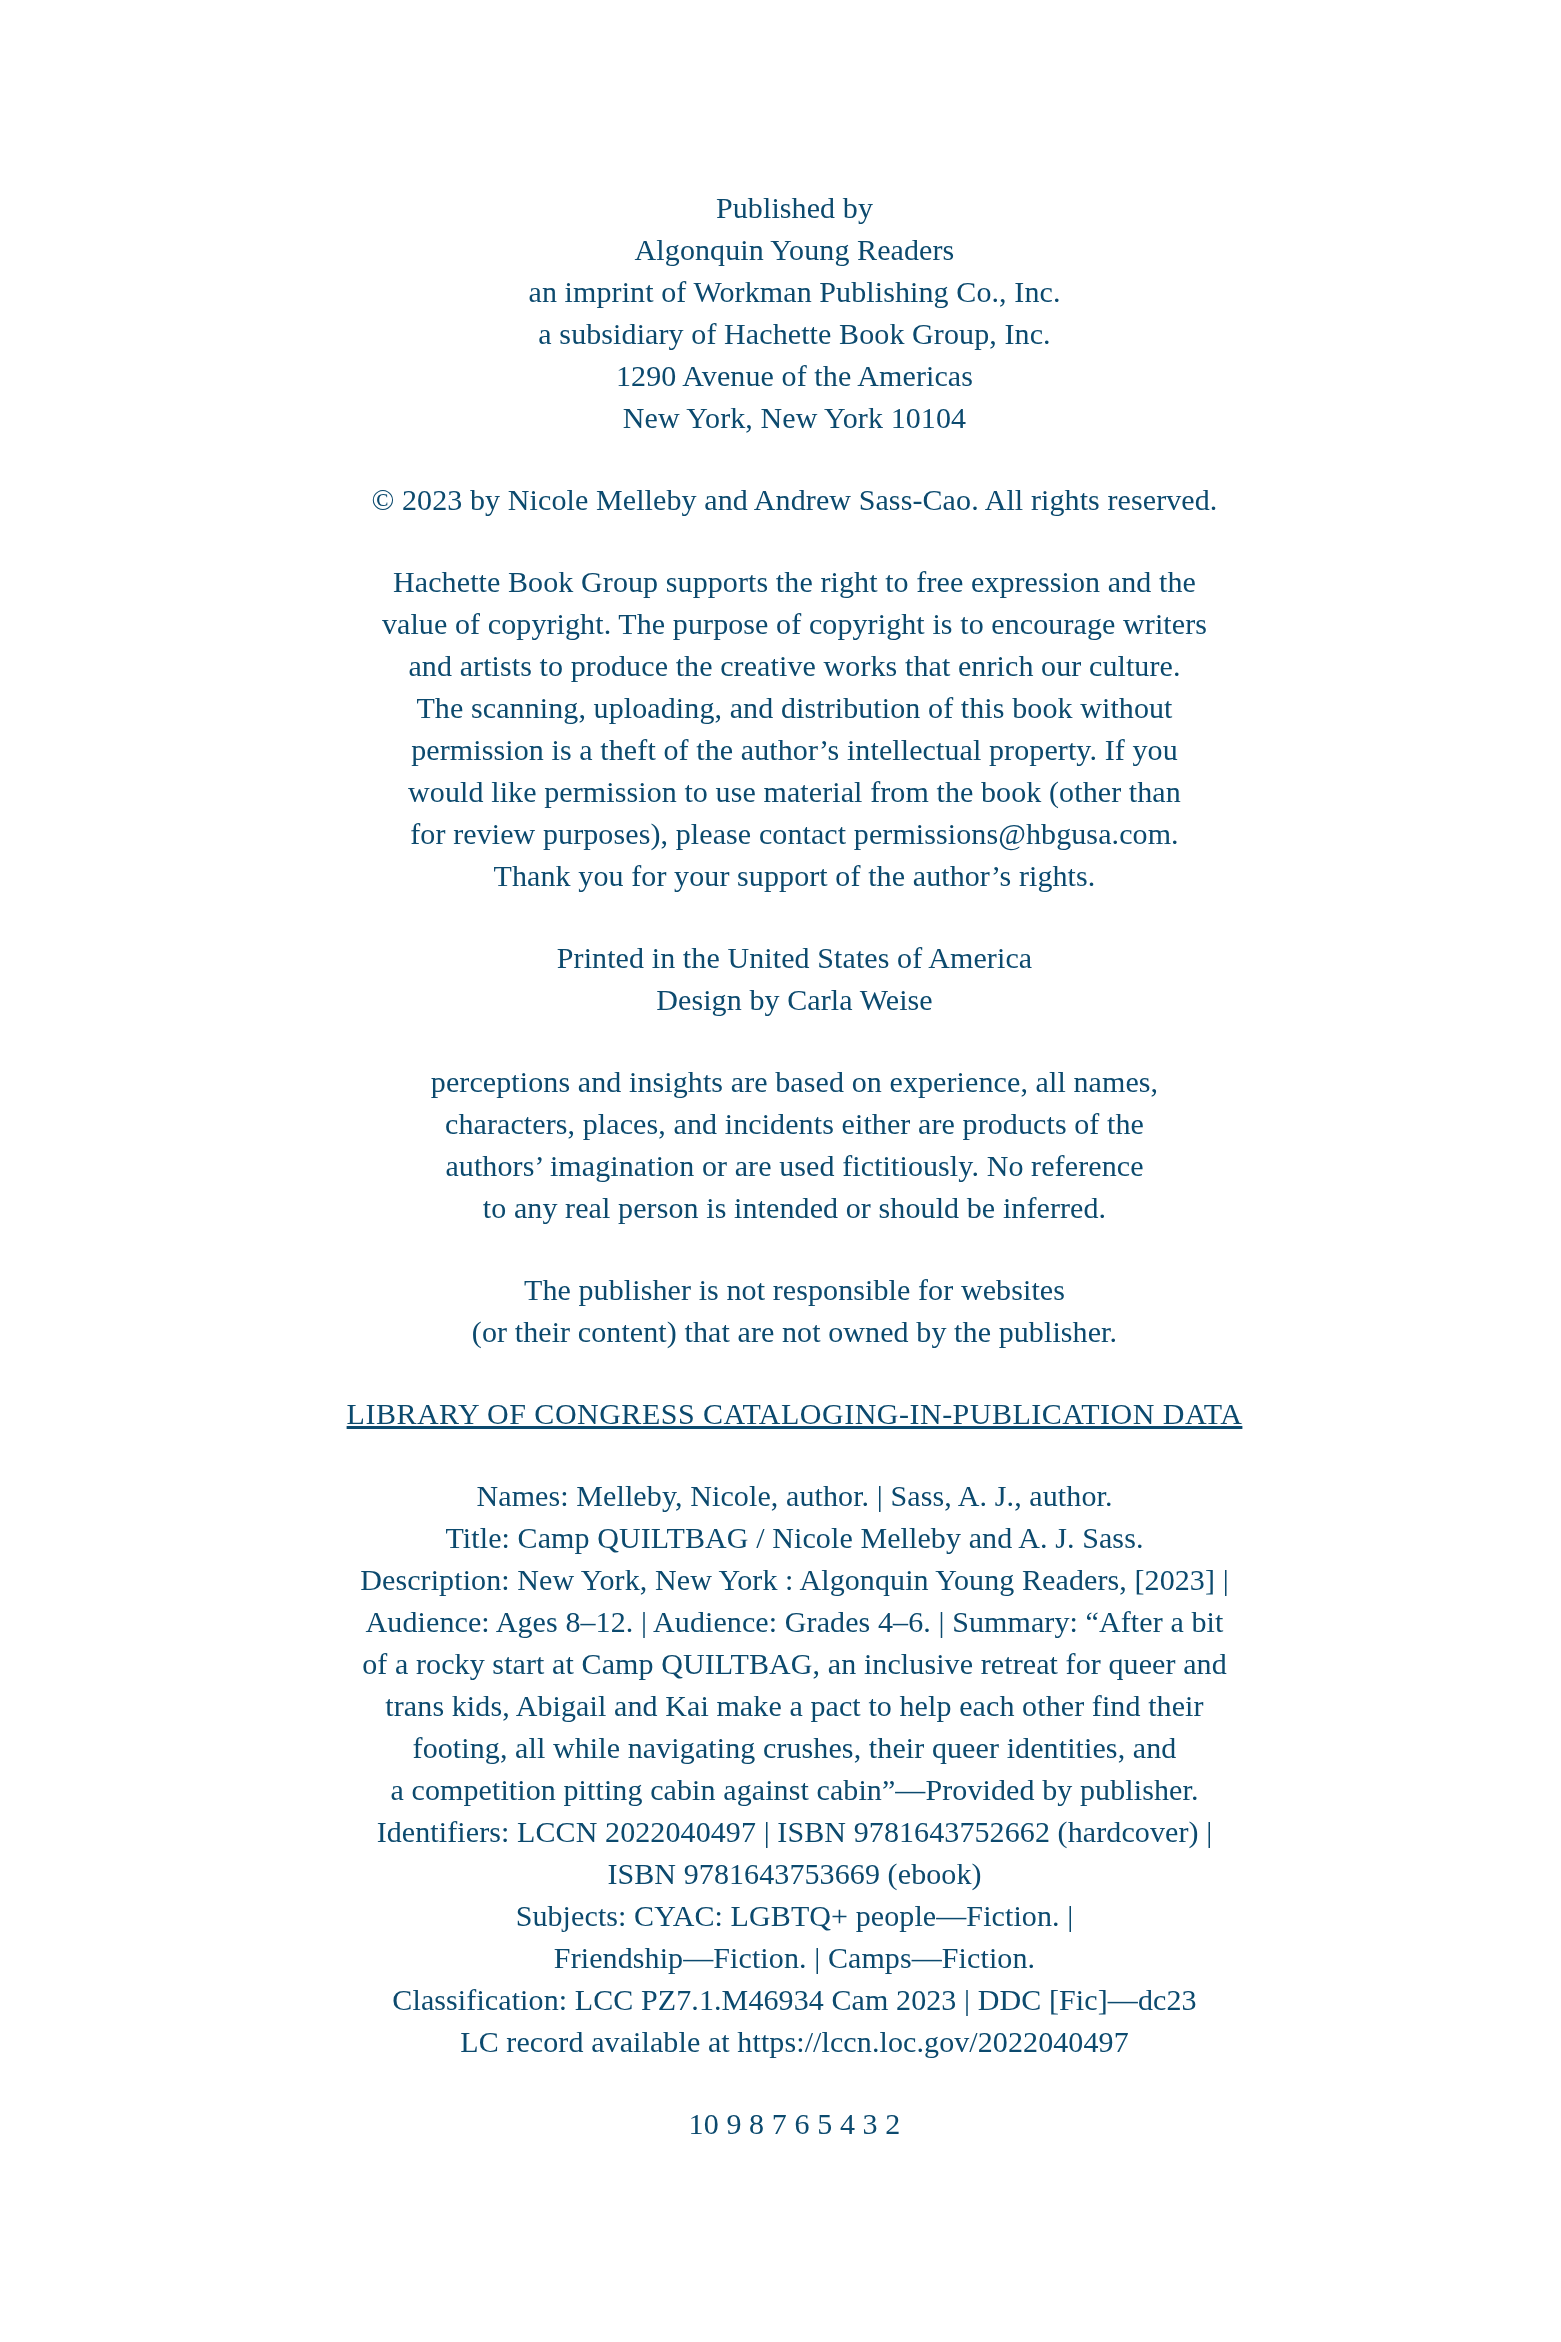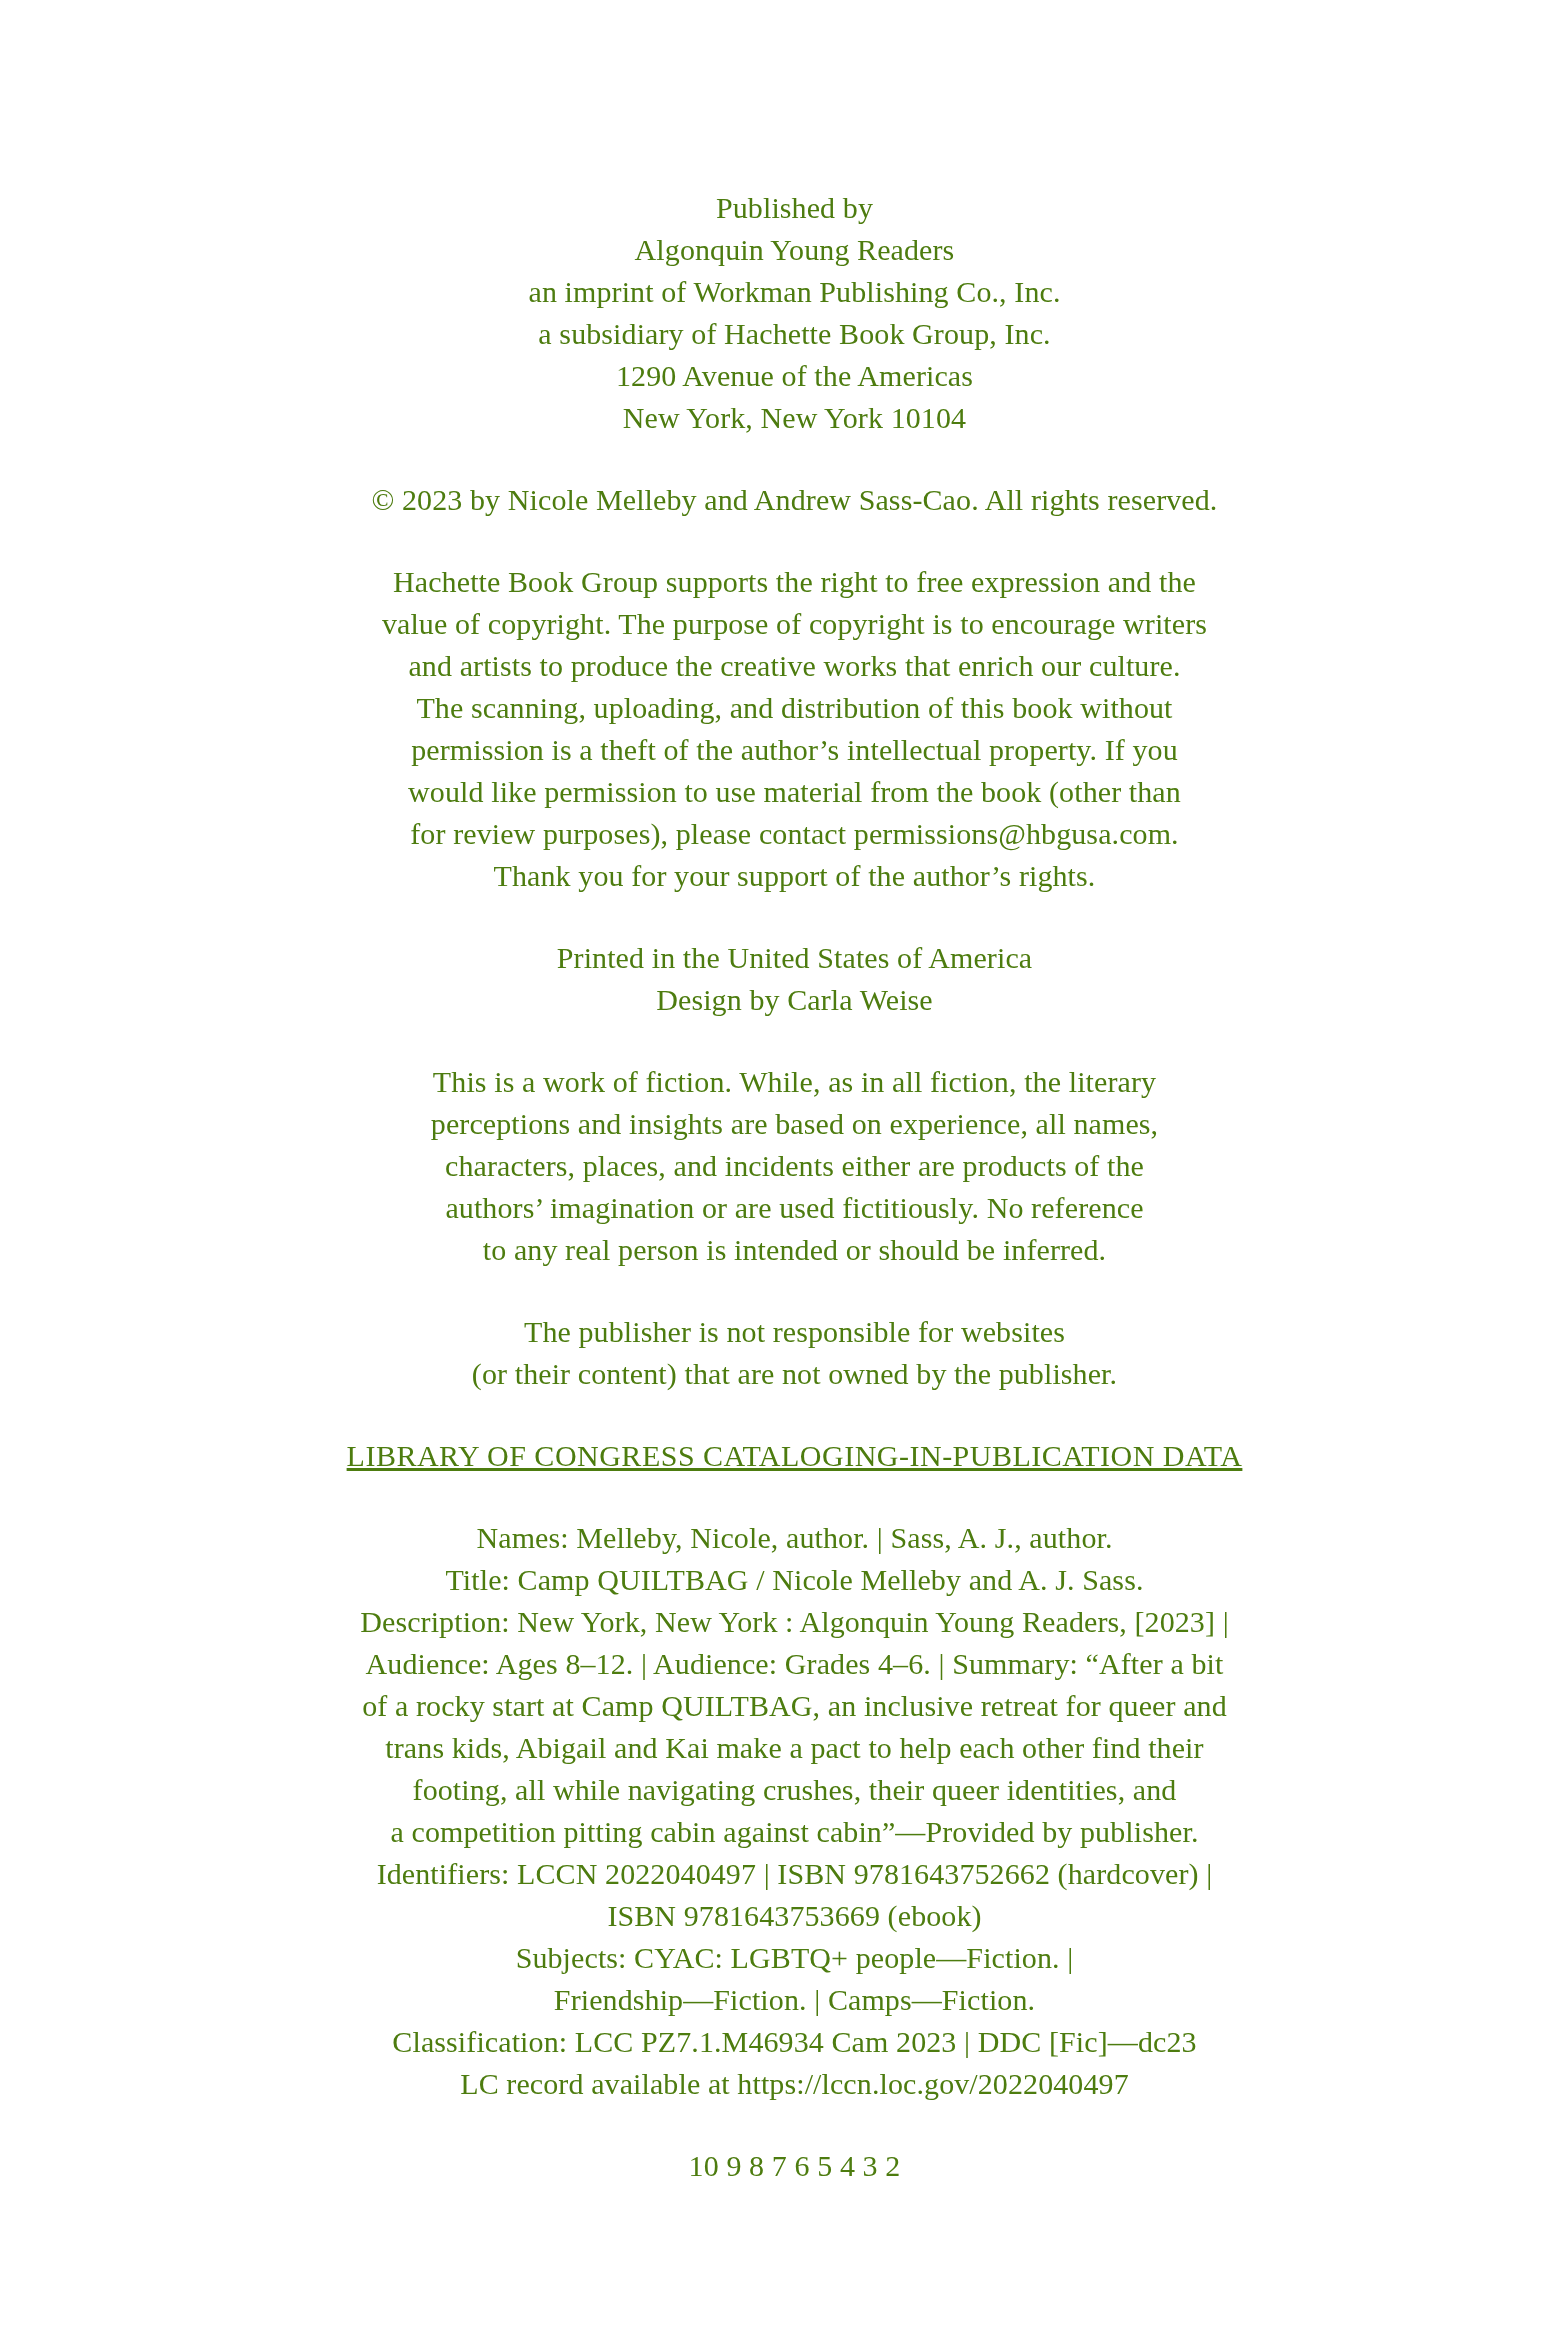--- a/index.html
+++ b/index.html
@@ -9,21 +9,21 @@
   }
   .page {
     position: relative;
     width: 1561px;
     height: 2342px;
     margin: 0 auto;
     background: #ffffff;
     box-sizing: border-box;
     padding-top: 187px;
     font-family: "Liberation Serif", "DejaVu Serif", serif;
-    color: #4d7c0f;
+    color: #0c4a6e;
     font-size: 30px;
     line-height: 42px;
     text-align: center;
     letter-spacing: 0.1px;
     overflow: hidden;
     padding-left: 28px;
   }
   .block {
     margin: 0 auto 40px auto;
     max-width: 1183px;
@@ -65,21 +65,20 @@
     <div class="line">for review purposes), please contact permissions@hbgusa.com.</div>
     <div class="line">Thank you for your support of the author’s rights.</div>
   </section>
 
   <section class="block">
     <div class="line">Printed in the United States of America</div>
     <div class="line">Design by Carla Weise</div>
   </section>
 
   <section class="block">
-    <div class="line">This is a work of fiction. While, as in all fiction, the literary</div>
     <div class="line">perceptions and insights are based on experience, all names,</div>
     <div class="line">characters, places, and incidents either are products of the</div>
     <div class="line">authors’ imagination or are used fictitiously. No reference</div>
     <div class="line">to any real person is intended or should be inferred.</div>
   </section>
 
   <section class="block">
     <div class="line">The publisher is not responsible for websites</div>
     <div class="line">(or their content) that are not owned by the publisher.</div>
   </section>

